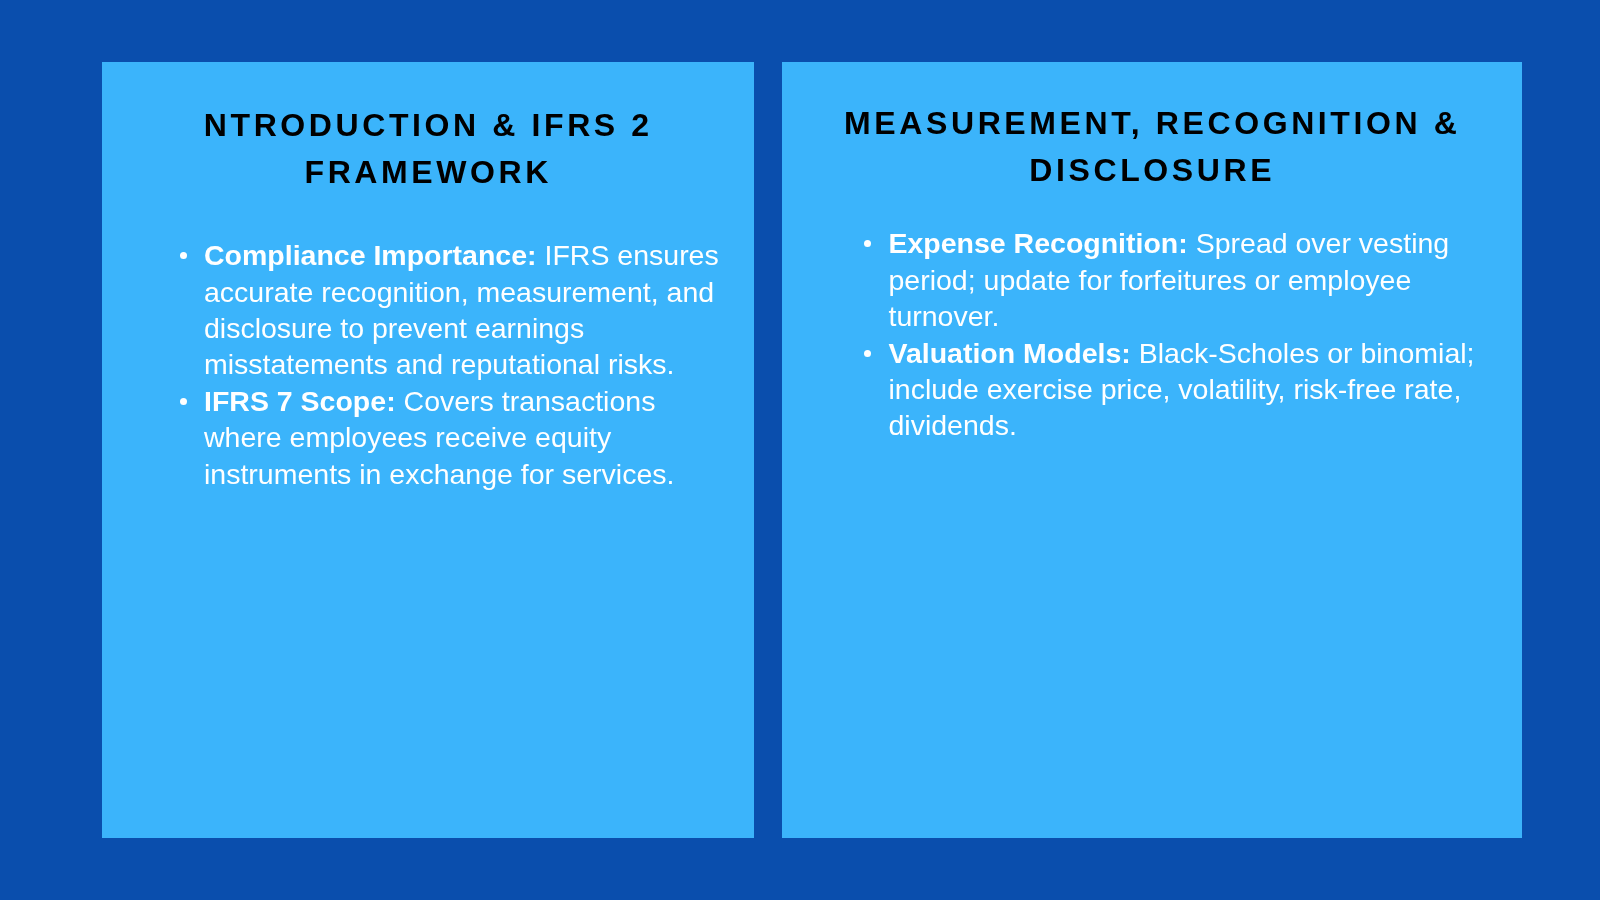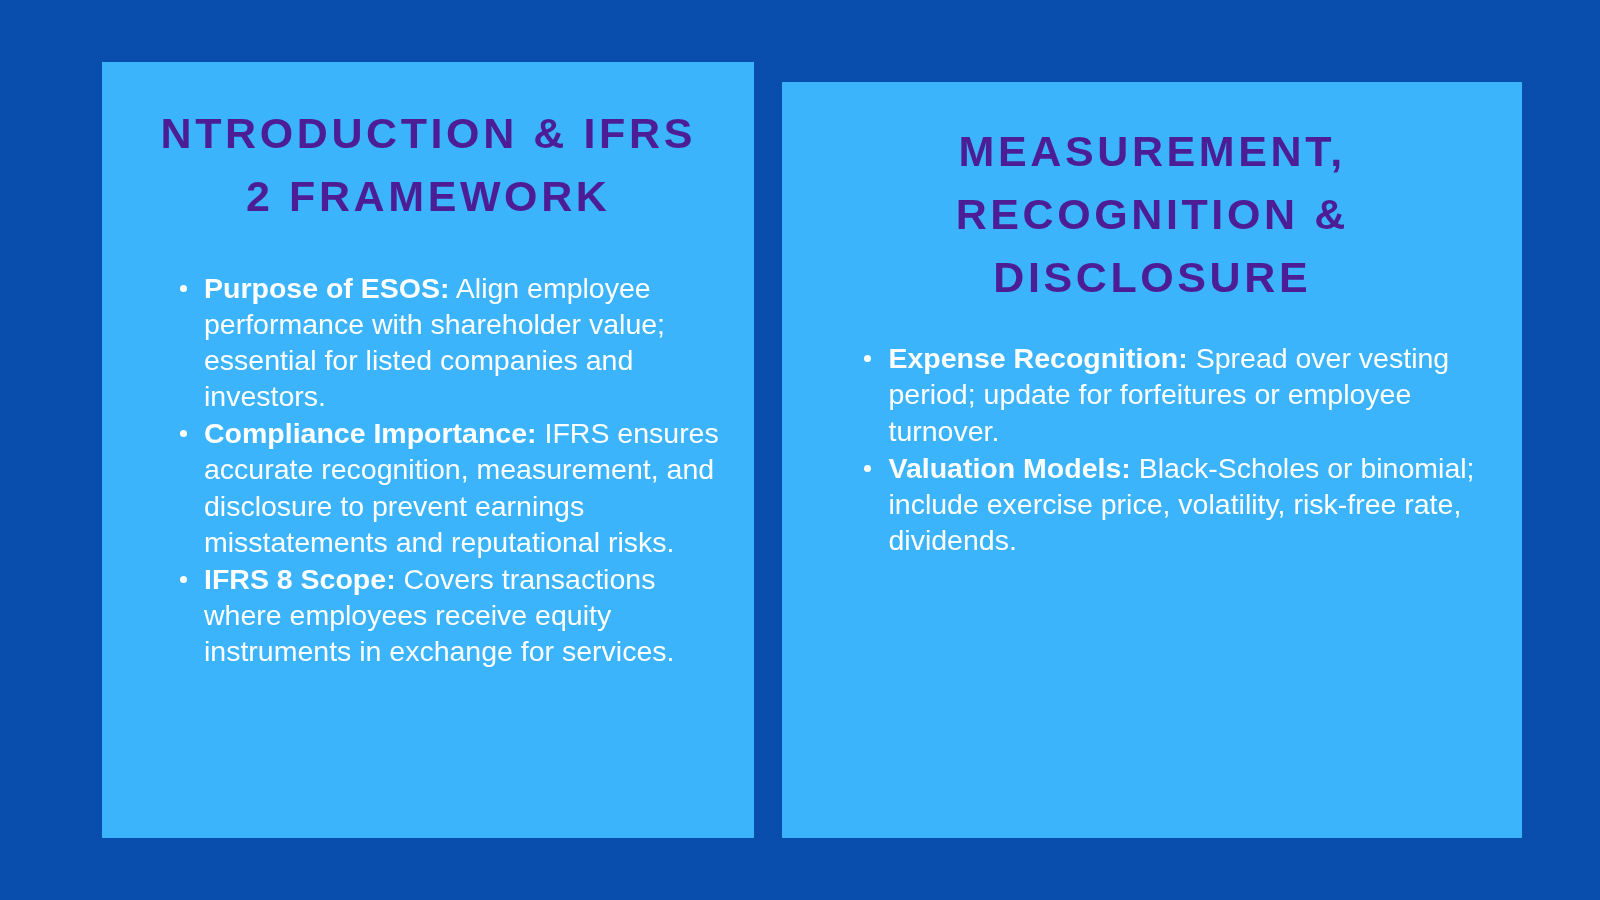--- a/index.html
+++ b/index.html
@@ -35,26 +35,26 @@
   }
 
   .panel {
     background: #3bb4fb;
     box-sizing: border-box;
     overflow: hidden;
     position: relative;
   }
 
   .panel-left  { width: 697px; }
-  .panel-right { width: 790px; margin-top: 20px; }
+  .panel-right { width: 790px; }
 
   .panel-title {
-    color: #4c1d95;
+    color: #000000;
     font-weight: 700;
-    font-size: 43px;
+    font-size: 32px;
     line-height: 1.46;
     letter-spacing: 3.6px;
     text-transform: uppercase;
     text-align: center;
     padding: 0 52px;
     margin: 0;
     box-sizing: border-box;
   }
 
   .panel-left .panel-title {
@@ -113,27 +113,24 @@
 </head>
 <body>
 
 <div class="slide">
   <div class="panels">
 
     <section class="panel panel-left">
       <h1 class="panel-title">NTRODUCTION &amp; IFRS 2 FRAMEWORK</h1>
       <ul class="bullet-list">
         <li class="bullet-item">
-          <span class="bullet-lead">Purpose of ESOS:</span><span class="bullet-rest"> Align employee performance with shareholder value; essential for listed companies and investors.</span>
-        </li>
-        <li class="bullet-item">
           <span class="bullet-lead">Compliance Importance:</span><span class="bullet-rest"> IFRS ensures accurate recognition, measurement, and disclosure to prevent earnings misstatements and reputational risks.</span>
         </li>
         <li class="bullet-item">
-          <span class="bullet-lead">IFRS 8 Scope:</span><span class="bullet-rest"> Covers transactions where employees receive equity instruments in exchange for services.</span>
+          <span class="bullet-lead">IFRS 7 Scope:</span><span class="bullet-rest"> Covers transactions where employees receive equity instruments in exchange for services.</span>
         </li>
       </ul>
     </section>
 
     <section class="panel panel-right">
       <h1 class="panel-title">MEASUREMENT, RECOGNITION &amp; DISCLOSURE</h1>
       <ul class="bullet-list">
         <li class="bullet-item">
           <span class="bullet-lead">Expense Recognition:</span><span class="bullet-rest"> Spread over vesting period; update for forfeitures or employee turnover.</span>
         </li>

